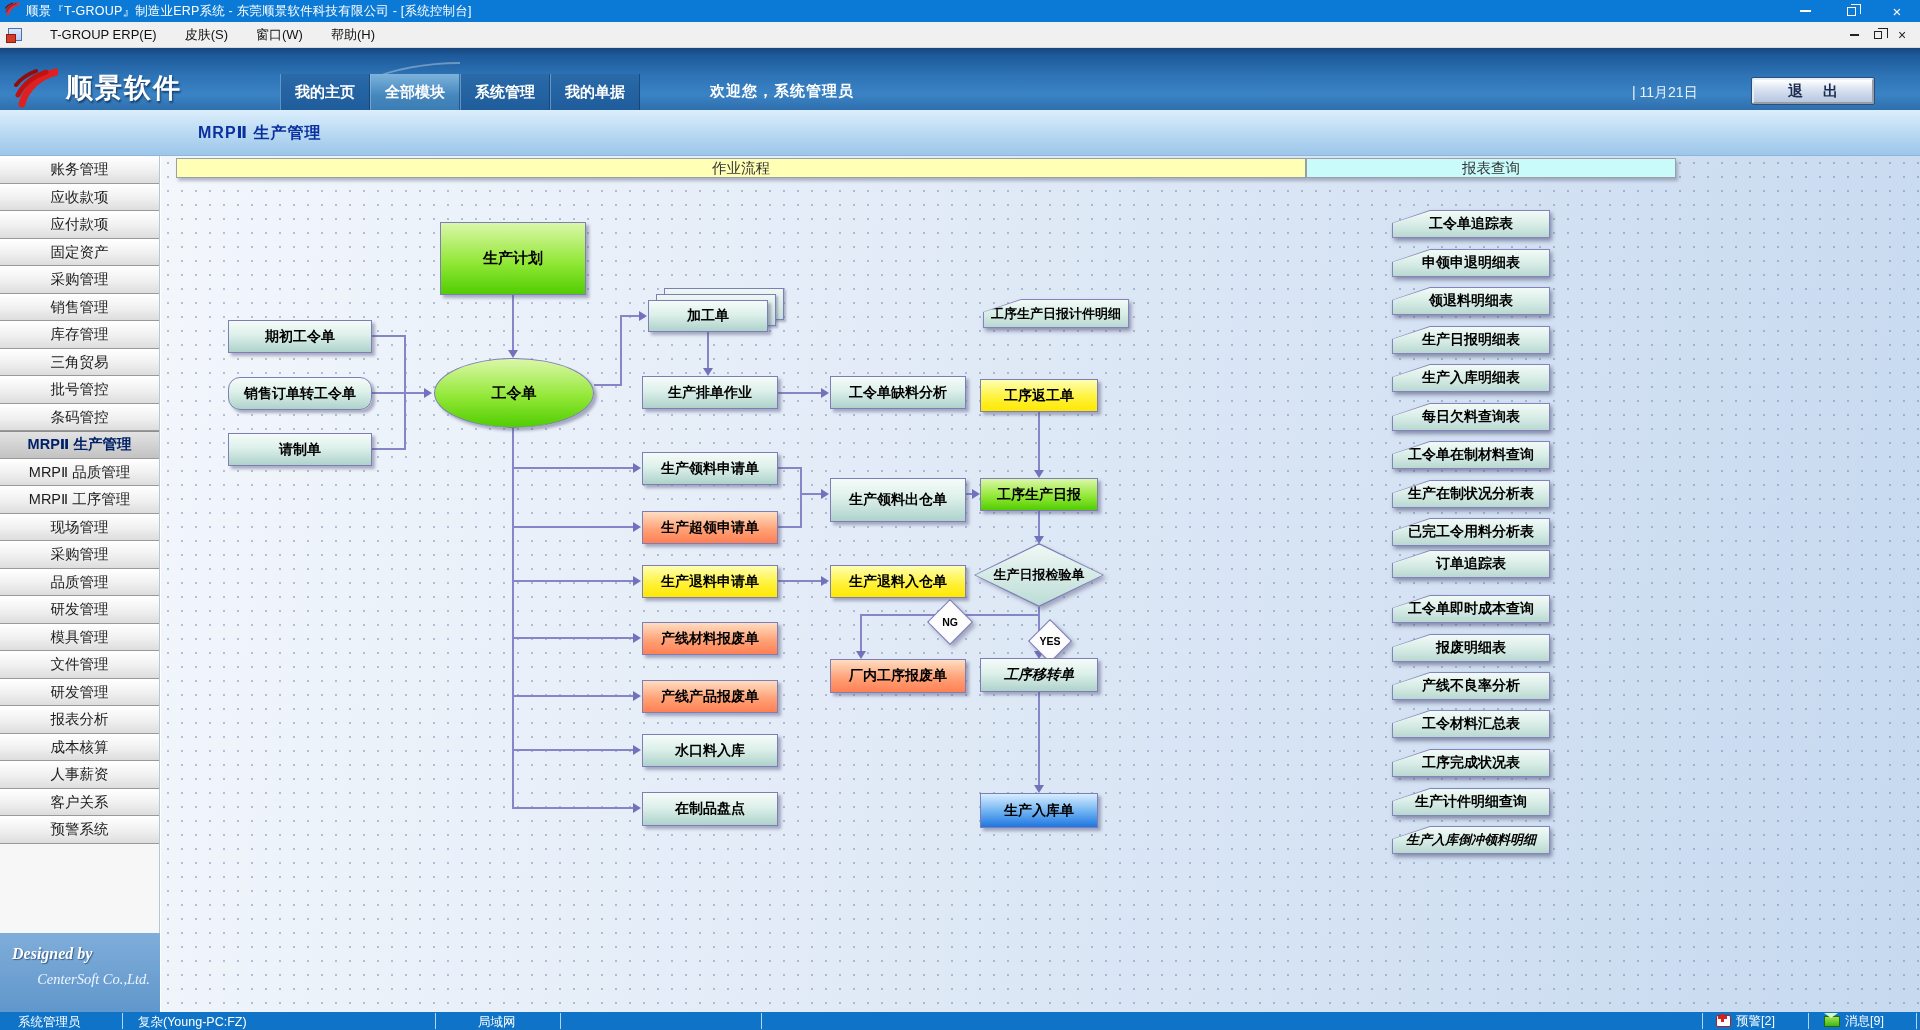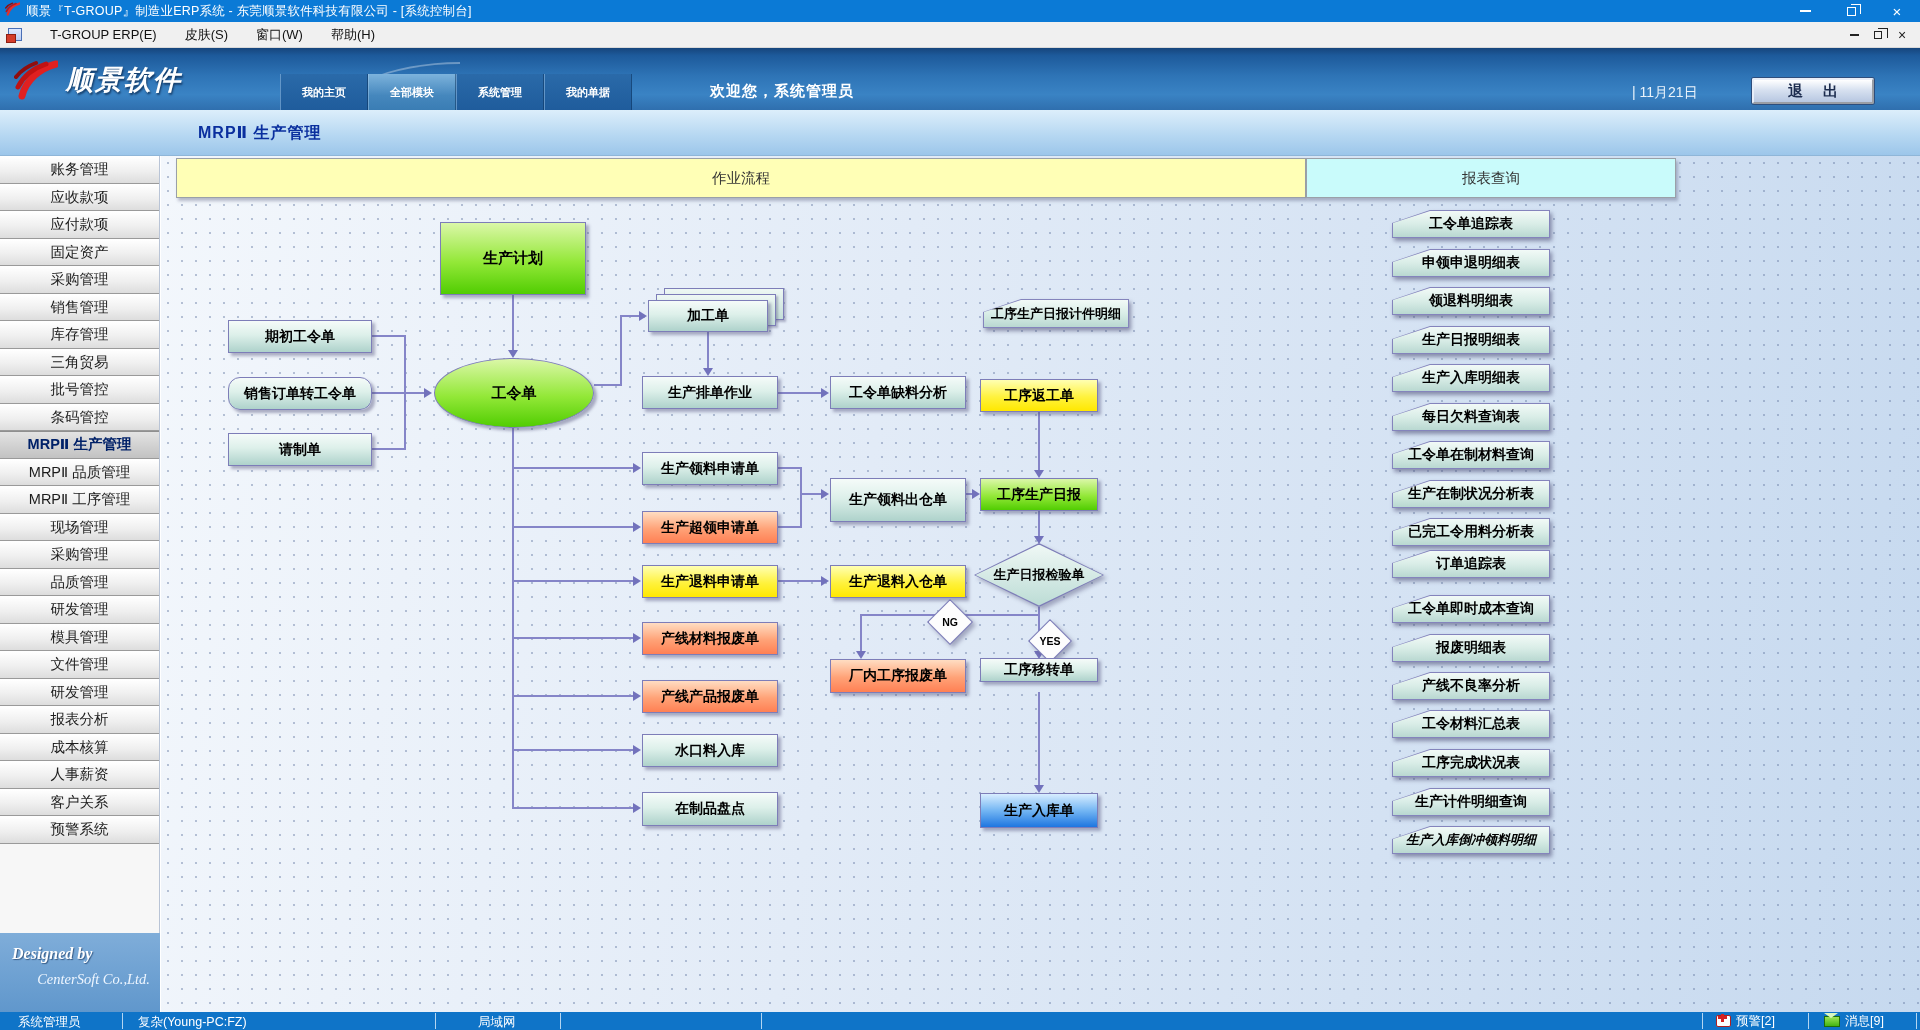--- a/index.html
+++ b/index.html
@@ -23,24 +23,24 @@
   .menu-ico { width:14px; height:13px; border:1px solid #4a6fb5; background:linear-gradient(#dfe9ff,#b9ccf2); position:relative; margin:0 14px 0 8px; }
   .menu-ico::before { content:""; position:absolute; left:-3px; bottom:-3px; width:8px; height:7px; background:#d43c2a; border:1px solid #8d1f12; }
   .menu-item { padding:0 14px; height:100%; display:flex; align-items:center; cursor:default; }
   .m-controls { position:absolute; right:6px; top:0; height:26px; display:flex; align-items:center; color:#222; }
   .m-btn { width:24px; height:20px; display:flex; align-items:center; justify-content:center; }
 
   
   .appheader { position:absolute; left:0; top:48px; width:1920px; height:62px;
       background:linear-gradient(#16457c 0%, #1d5a9b 12%, #2e74b6 45%, #3a83c4 75%, #2f6fae 100%); }
   .swoosh { position:absolute; left:330px; top:14px; width:130px; height:60px; border-top:2px solid rgba(255,255,255,.55); border-radius:100% 0 0 0; opacity:.6; }
-  .logo { position:absolute; left:14px; top:12px; display:flex; align-items:center;font-style:italic; }
+  .logo { position:absolute; left:14px; top:20px; display:flex; align-items:center; }
   .logo-text { color:#fff; font-size:27px; font-weight:bold; letter-spacing:2px; margin-left:8px; text-shadow:1px 2px 2px rgba(0,20,50,.6); }
   .tabs { position:absolute; left:280px; top:26px; height:36px; display:flex; }
-  .tab { min-width:88px; padding:0 14px; display:flex; align-items:center; justify-content:center; color:#fff; font-size:11px; font-weight:bold;
+  .tab { min-width:88px; padding:0 14px; display:flex; align-items:center; justify-content:center; color:#fff; font-size:15px; font-weight:bold;
       background:linear-gradient(#2a6aa9,#1f5c9c); border-left:1px solid rgba(160,200,235,.5); border-right:1px solid rgba(10,45,85,.5); cursor:pointer; }
   .tab.active { background:linear-gradient(#7db3dc,#4587bd 60%,#3a7db4); }
   .welcome { position:absolute; left:710px; top:34px; color:#fff; font-size:15px; font-weight:bold; letter-spacing:1px; }
   .hdr-date { position:absolute; left:1632px; top:36px; color:#eaf3fb; font-size:14px; }
   .exit-btn { position:absolute; left:1752px; top:30px; width:122px; height:26px; background:linear-gradient(#ffffff,#d7e1f0 45%,#b7c7e1); border:2px outset #e8eef8; box-shadow:0 0 0 1px #2d4d7c; border-radius:2px; font-size:15px; font-weight:bold; color:#1c2c4e; letter-spacing:8px; padding-left:8px; cursor:pointer; }
 
   
   .subheader { position:absolute; left:0; top:110px; width:1920px; height:46px;
       background:linear-gradient(#dceefb, #b7d8f2 55%, #9cc6ea); border-bottom:1px solid #8fb6d8; }
   .subheader-title { position:absolute; left:198px; top:13px; color:#0a2f9e; font-size:16px; font-weight:bold; letter-spacing:1px; }
@@ -53,21 +53,21 @@
   .side-fill { flex:1; background:#f7f7f7; }
   .designed { position:absolute; left:0; bottom:0; width:160px; height:79px; background:linear-gradient(#7fadd9,#6097cc); color:#fff; padding:12px 10px 0 12px; }
   .designed .d1 { font-family:"Liberation Serif","DejaVu Serif",serif; font-style:italic; font-weight:bold; font-size:16px; text-shadow:1px 1px 1px rgba(30,60,100,.7); }
   .designed .d2 { font-family:"Liberation Serif","DejaVu Serif",serif; font-style:italic; font-size:14.5px; text-align:right; margin-top:8px; color:#eef6ff; }
 
   
   .canvas { position:absolute; left:161px; top:156px; width:1759px; height:856px;
       background-image:radial-gradient(circle, rgba(105,125,165,.45) 0.9px, transparent 1.3px),
                        linear-gradient(100deg,#f3f7fc 0%, #e2ebf7 40%, #c6d9ef 100%);
       background-size:14px 14px, 100% 100%; }
-  .hdr-bar { position:absolute; top:2px; height:40px; display:flex; align-items:center; justify-content:center; font-size:14.5px; color:#333; border:1px solid #9aa0a8; box-shadow:2px 3px 3px rgba(90,95,125,.4); }
+  .hdr-bar { position:absolute; top:2px; height:20px; display:flex; align-items:center; justify-content:center; font-size:14.5px; color:#333; border:1px solid #9aa0a8; box-shadow:2px 3px 3px rgba(90,95,125,.4); }
   .hdr-flow { left:15px; width:1130px; background:#ffffb6; }
   .hdr-report { left:1145px; width:370px; background:#c9fbfb; }
 
   
   .node { position:absolute; border:1px solid #7d7db8; box-shadow:3px 3px 3px rgba(85,85,125,.45); display:flex; align-items:center; justify-content:center; font-size:14px; font-weight:600; color:#000; cursor:pointer; }
   .teal   { background:linear-gradient(#f5fbf9 0%, #ddf0ea 45%, #aed2cb 100%); }
   .green  { background:linear-gradient(#dbf7a8 0%, #93e838 55%, #51cd02 100%); }
   .yellow { background:linear-gradient(#ffffb2 0%, #fff23d 55%, #ffe800 100%); }
   .salmon { background:linear-gradient(#ffddc2 0%, #ffa277 55%, #ff8054 100%); }
   .blue   { background:linear-gradient(#d8edff 0%, #74b6f3 50%, #1e76e0 100%); }
@@ -315,21 +315,21 @@
   </div>
   <div class="dia" style="left:927px;top:599px;width:46px;height:46px;">
     <div class="d-o"></div>
     <div class="d-i white-d">NG</div>
   </div>
   <div class="dia" style="left:1028px;top:619px;width:44px;height:44px;">
     <div class="d-o"></div>
     <div class="d-i white-d">YES</div>
   </div>
 
-  <div class="node teal" style="left:980px;top:658px;width:118px;height:24px;">工序移转单</div>
+  <div class="node teal" style="left:980px;top:658px;width:118px;height:34px;font-style:italic;">工序移转单</div>
   <div class="node blue" style="left:980px;top:793px;width:118px;height:35px;">生产入库单</div>
 
   <div class="rpt" style="left:1392px;top:210px;">
       <div class="face"></div>
       <div class="face-i">工令单追踪表</div>
     </div>
   <div class="rpt" style="left:1392px;top:249px;">
       <div class="face"></div>
       <div class="face-i">申领申退明细表</div>
     </div>

